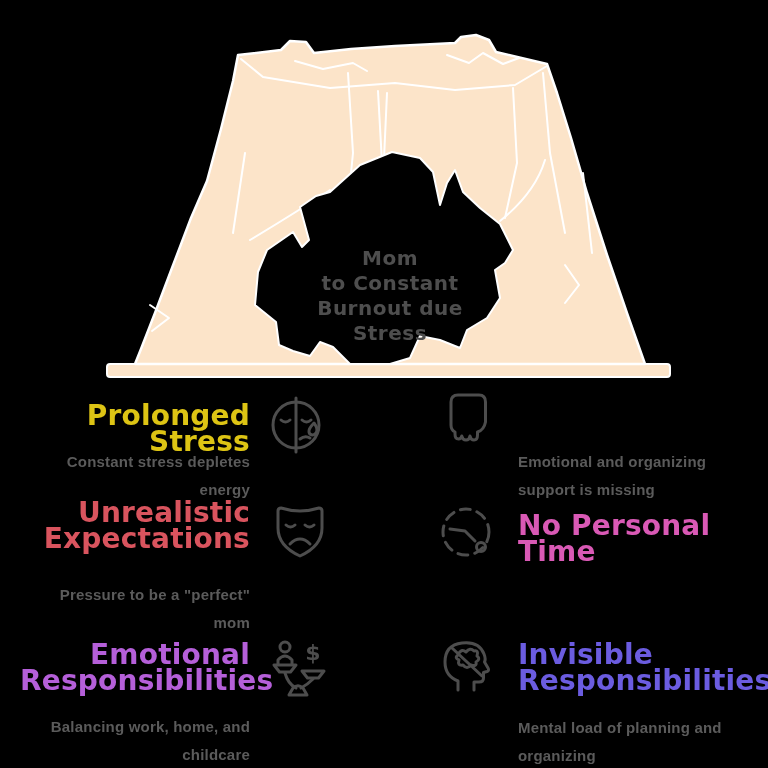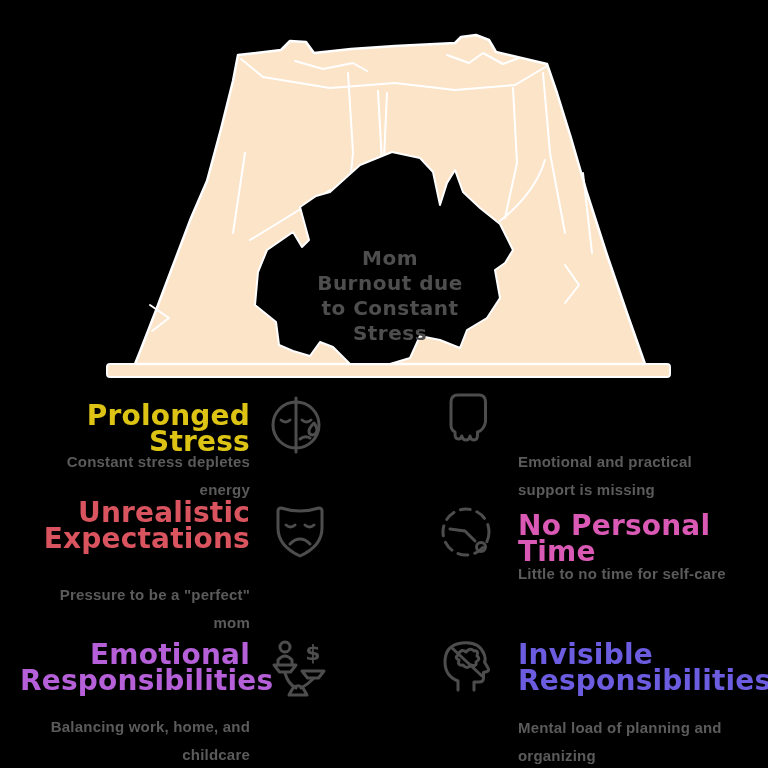--- a/index.html
+++ b/index.html
@@ -68,39 +68,39 @@
     </g>
 
     <path d="M235,159 L265,132 L297,119 L325,125 L338,139 L345,172 L352,150 L360,137 L368,159 L385,175
          L405,191 L418,217 L410,230 L400,237 L405,265 L392,285 L372,297 L365,315 L345,307 L325,303
          L315,325 L295,331 L255,331 L238,314 L225,309 L215,323 L198,318 L184,312 L181,289 L160,272
          L163,239 L172,217 L198,199 L207,214 L214,207 L205,174 L221,163 Z" fill="var(--bg)" stroke="var(--outline)" stroke-width="2" stroke-linejoin="round"></path>
   </svg>
 
   <div class="cave-title">
     <span>Mom</span>
+    <span>to Constant</span>
     <span>Burnout due</span>
-    <span>to Constant</span>
     <span>Stress</span>
   </div>
 
   <div class="ttl al-r" style="left: 20px; top: 403px; width: 230px; color: rgb(221, 196, 20);">Prolonged Stress</div>
   <div class="desc al-r" style="left:40px;top:437px;width:210px;">Constant stress depletes energy</div>
   <div class="icon" style="left:266px;top:394px;">
     <svg viewBox="0 0 60 60" fill="none" stroke="currentColor" stroke-width="3" stroke-linecap="round" stroke-linejoin="round">
       <circle cx="30" cy="31" r="23"></circle>
       <line x1="30" y1="4" x2="30" y2="58"></line>
       <path d="M15,26 Q19.5,30 24,26"></path>
       <path d="M36,26 Q40.5,30 45,26"></path>
       <path d="M34,45 Q39,41 44,44"></path>
       <path d="M48,29 C51,33 52,37 49.5,39.5 C47,42 43.5,41 43,38 C42.5,35 45,32 48,29 Z"></path>
     </svg>
   </div>
 
-  <div class="desc al-l" style="left:518px;top:437px;width:215px;">Emotional and practical support is missing</div>
+  <div class="desc al-l" style="left:518px;top:437px;width:215px;">Emotional and organizing support is missing</div>
   <div class="icon" style="left:441px;top:389px;">
     <svg viewBox="0 0 60 60" fill="none" stroke="currentColor" stroke-width="3" stroke-linecap="round" stroke-linejoin="round">
       <path d="M17,6 Q10,6 10,13 L10,36 Q10,41 14,43 L14,45
                Q14,50 17.5,50 Q20,50 20.8,47
                Q21.6,51 25,51 Q28.4,51 29,47
                Q29.8,51 33,51 Q36.5,51 36.5,46 L36.5,43
                Q43,41 44.5,33 L44.5,13 Q44.5,6 38,6 Z"></path>
     </svg>
   </div>
 
@@ -109,21 +109,20 @@
   <div class="icon" style="left:270px;top:501px;">
     <svg viewBox="0 0 60 60" fill="none" stroke="currentColor" stroke-width="3" stroke-linecap="round" stroke-linejoin="round">
       <path d="M11,7 Q30,13 49,7 Q52,7 52,10 L52,27 Q52,45 30,55 Q8,45 8,27 L8,10 Q8,7 11,7 Z"></path>
       <path d="M16,24 Q20.5,28 25,24"></path>
       <path d="M35,24 Q39.5,28 44,24"></path>
       <path d="M20,43 Q30,33 40,43"></path>
     </svg>
   </div>
 
   <div class="ttl al-l" style="left: 518px; top: 513px; width: 235px; color: rgb(217, 89, 181);">No Personal Time</div>
-  <div class="desc al-l" style="left:518px;top:549px;width:220px;">Little to no time for self-care</div>
   <div class="icon" style="left:437px;top:503px;">
     <svg viewBox="0 0 60 60" fill="none" stroke="currentColor" stroke-width="3" stroke-linecap="round" stroke-linejoin="round">
       <circle cx="29" cy="29" r="23" stroke-dasharray="10 7"></circle>
       <path d="M13,26 L28,28 L38,38"></path>
       <circle cx="44" cy="44" r="4.5"></circle>
     </svg>
   </div>
 
   <div class="ttl al-r" style="left: 20px; top: 642px; width: 230px; color: rgb(181, 95, 217);">Emotional Responsibilities</div>
   <div class="desc al-r" style="left:40px;top:702px;width:210px;">Balancing work, home, and childcare</div>

